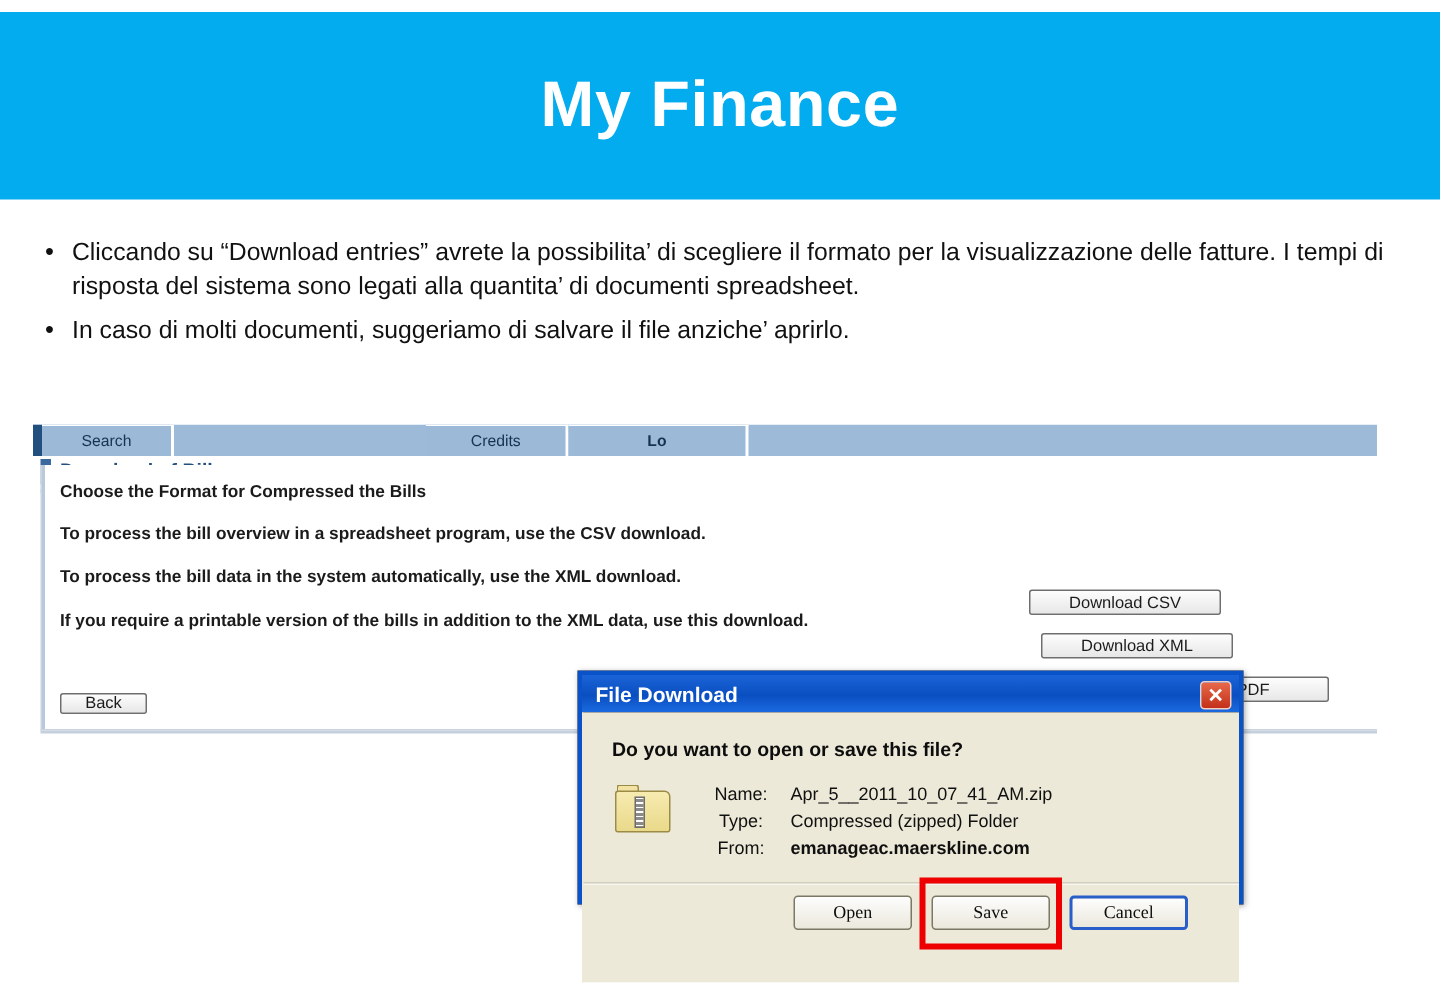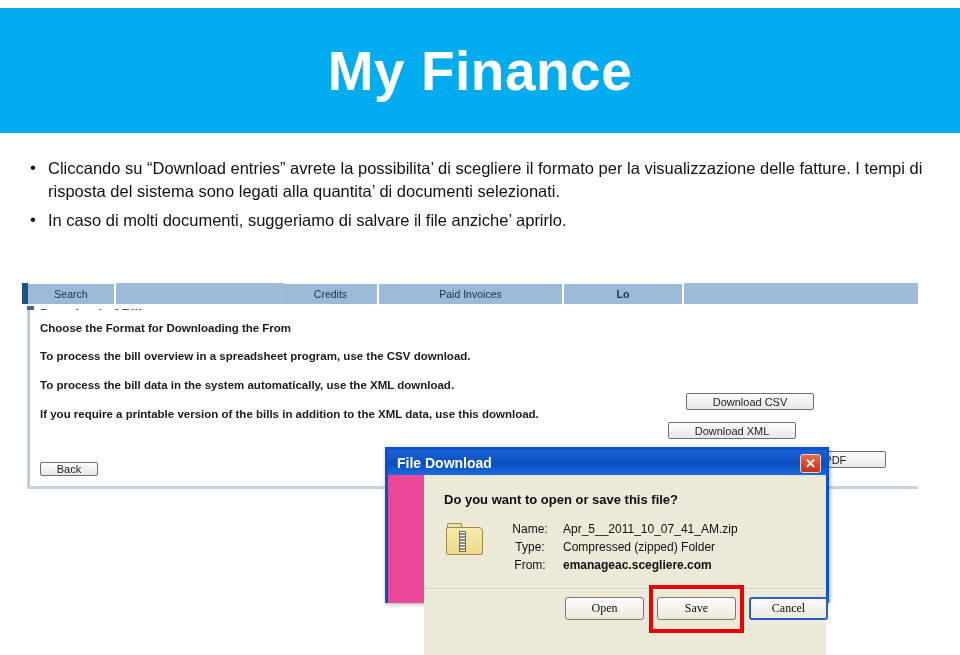--- a/index.html
+++ b/index.html
@@ -21,21 +21,21 @@
     position: absolute;
     left: 0; top: 8px;
     width: 960px; height: 125px;
     background: #03ABEF;
     display: flex;
     align-items: center;
     justify-content: center;
   }
   .banner-title {
     color: #ffffff;
-    font-size: 55px;
+    font-size: 43px;
     font-weight: bold;
     letter-spacing: 0.5px;
     font-family: "Liberation Sans", sans-serif;
   }
 
   
   .bullets {
     position: absolute;
     left: 26px; top: 157px;
     width: 910px;
@@ -184,37 +184,37 @@
     border-radius: 2px;
     color: #1b1b1b;
     font-size: 11px;
     font-family: "Liberation Sans", sans-serif;
     display: flex;
     align-items: center;
     justify-content: center;
     white-space: nowrap;
   }
   .dl-csv  { left: 658px; top: 83px; width: 128px; height: 17px; }
-  .dl-xml  { left: 640px; top: 112px; width: 128px; height: 17px; }
+  .dl-xml  { left: 666px; top: 112px; width: 128px; height: 17px; }
   .dl-both { left: 658px; top: 141px; width: 200px; height: 17px; }
   .back-btn { left: 12px; top: 152px; width: 58px; height: 14px; }
 
   .panel-bottomrule {
     position: absolute;
     left: 5px; top: 204px;
     width: 892px; height: 2px;
     background: #c5d0dd;
   }
 
   
   .dialog {
     position: absolute;
     left: 385px; top: 447px;
     width: 444px; height: 156px;
-    background: #ec4899;
+    background: #a16207;
     border: 3px solid #0a52c8;
     border-bottom: none;
     border-top: none;
     box-shadow: 1px 1px 4px rgba(0,0,0,0.35);
   }
   .dlg-titlebar {
     position: relative;
     height: 28px;
     background: linear-gradient(#1a63d6, #0a4fc2 55%, #1b6ae0);
     display: flex;
@@ -241,21 +241,20 @@
     line-height: 17px;
     text-align: center;
     font-family: "Liberation Sans", sans-serif;
     cursor: pointer;
   }
   .dlg-body {
     position: relative;
     height: 180px;
     background: #ece9d8;
     border-left: 1px solid #ece9d8;
-    margin-left: 36px;
   }
   .dlg-question {
     position: absolute;
     left: 19px; top: 17px;
     font-size: 13px;
     font-weight: bold;
     color: #0d0d0d;
     font-family: "Liberation Sans", sans-serif;
   }
   .zip-icon {
@@ -345,50 +344,49 @@
 
 <div id="slide">
 
   <div class="banner">
     <div class="banner-title">My Finance</div>
   </div>
 
   <div class="bullets">
     <div class="bullet-row">
       <div class="bullet-dot">•</div>
-      <div class="bullet-text">Cliccando su “Download entries”  avrete la possibilita’ di scegliere il formato per la visualizzazione delle fatture. I tempi di risposta del sistema sono legati alla quantita’ di documenti selezionati.</div>
+      <div class="bullet-text">Cliccando su “Download entries”  avrete la possibilita’ di scegliere il formato per la visualizzazione delle fatture. I tempi di risposta del sistema sono legati alla quantita’ di documenti spreadsheet.</div>
     </div>
     <div class="bullet-row">
       <div class="bullet-dot">•</div>
       <div class="bullet-text">In caso di molti documenti, suggeriamo di salvare il file anziche’ aprirlo.</div>
     </div>
   </div>
 
   <div class="shot">
 
     <div class="tabstrip">
       <div class="tab-edge"></div>
       <div class="tab tab-w1">Search</div>
       <div class="tab tab-w2 active">List of Open Invoices</div>
       <div class="tab tab-w3">Credits</div>
-      <div class="tab tab-w4">Paid Invoices</div>
       <div class="tab tab-w6">Lo</div>
     </div>
 
     <div class="subhead">
       <div class="subhead-bar"></div>
       <div class="subhead-title">Download of Bills</div>
       <div class="subhead-right">Maersk Line:SAIMA AVANDERO</div>
       <div class="subhead-rule"></div>
     </div>
 
     <div class="panel">
       <div class="panel-leftline"></div>
 
-      <div class="panel-line pl0">Choose the Format for Downloading the From</div>
+      <div class="panel-line pl0">Choose the Format for Compressed the Bills</div>
       <div class="panel-line pl1">To process the bill overview in a spreadsheet program, use the CSV download.</div>
       <div class="panel-line pl2">To process the bill data in the system automatically, use the XML download.</div>
       <div class="panel-line pl3">If you require a printable version of the bills in addition to the XML data, use this download.</div>
 
       <div class="xpbtn dl-csv">Download CSV</div>
       <div class="xpbtn dl-xml">Download XML</div>
       <div class="xpbtn dl-both">Download XML and PDF</div>
       <div class="xpbtn back-btn">Back</div>
     </div>
 
@@ -410,21 +408,21 @@
         <div class="zip-zipper"></div>
       </div>
 
       <div class="kv kv-key kv-label kv-r1">Name:</div>
       <div class="kv kv-val kv-r1">Apr_5__2011_10_07_41_AM.zip</div>
 
       <div class="kv kv-key kv-label kv-r2">Type:</div>
       <div class="kv kv-val kv-r2">Compressed (zipped) Folder</div>
 
       <div class="kv kv-key kv-label kv-r3">From:</div>
-      <div class="kv kv-val kv-r3 bold">emanageac.scegliere.com</div>
+      <div class="kv kv-val kv-r3 bold">emanageac.maerskline.com</div>
 
       <div class="dlg-sep"></div>
 
       <div class="dlg-btn btn-open">Open</div>
       <div class="dlg-btn btn-save">Save</div>
       <div class="dlg-btn btn-cancel">Cancel</div>
 
       <div class="save-highlight"></div>
     </div>
   </div>

